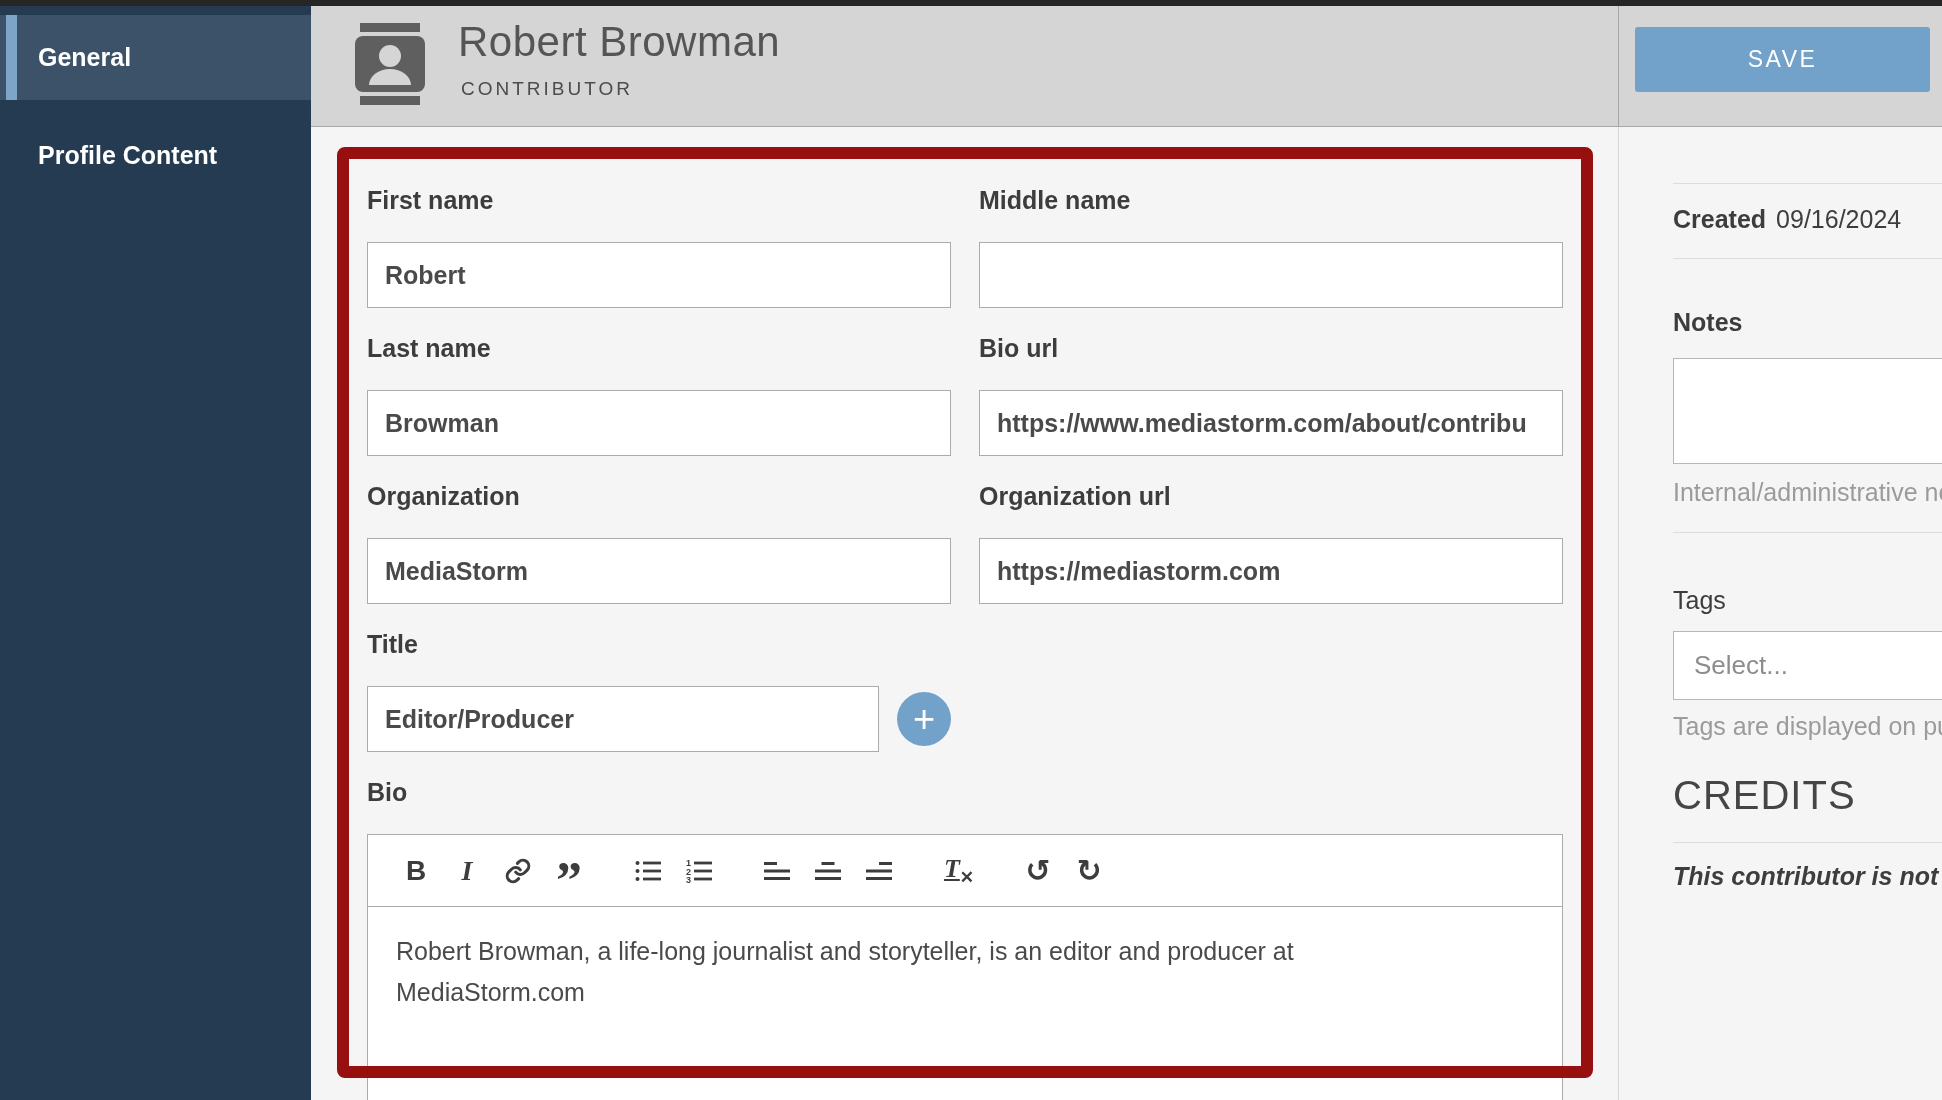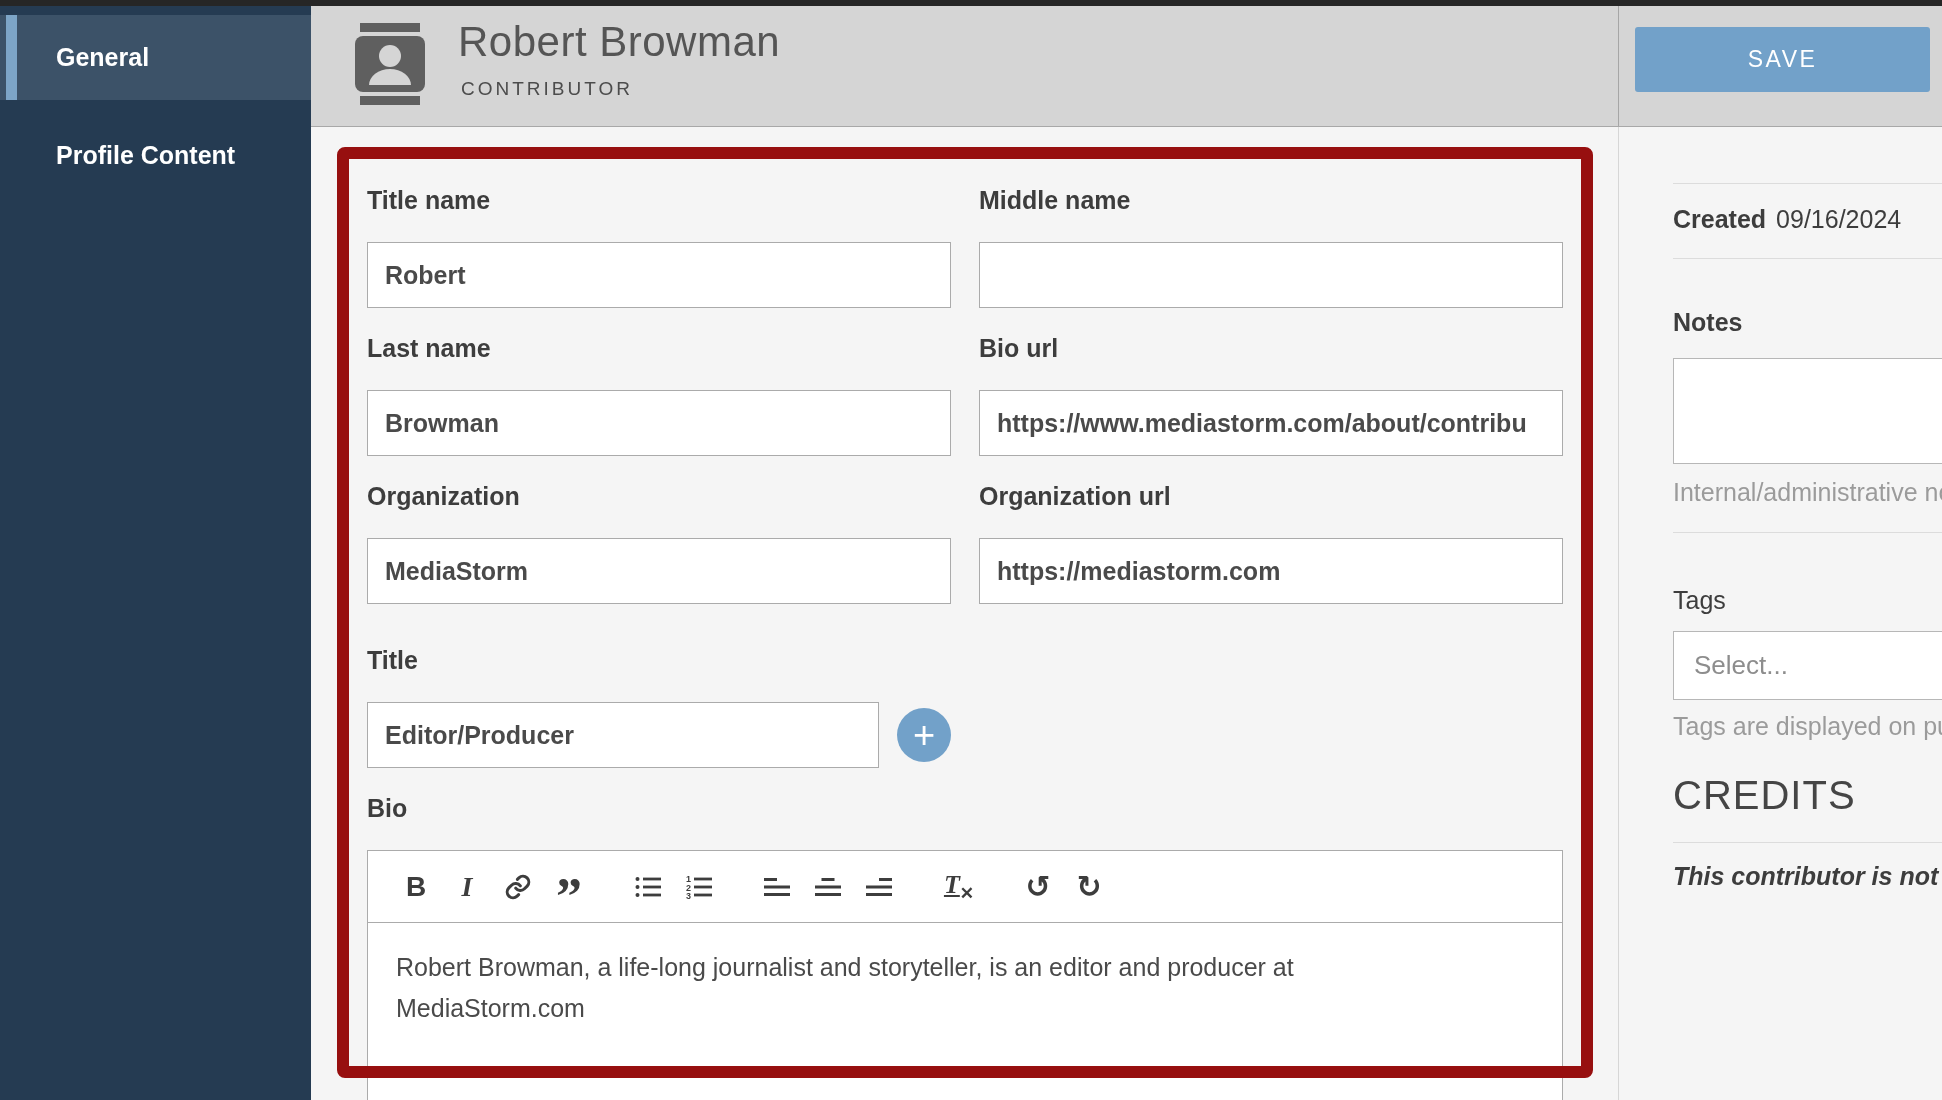--- a/index.html
+++ b/index.html
@@ -9,21 +9,21 @@
     background:#f5f5f5;
     font-family:"Liberation Sans", sans-serif;
     color:#3d3d3d;
   }
   
   #topbar { position:absolute; left:0; top:0; width:100%; height:6px; background:#262626; }
 
   
   #sidebar { position:absolute; left:0; top:6px; bottom:0; width:311px; background:#253b52; }
   .nav-item { position:relative; color:#ffffff; font-size:25px; font-weight:700; cursor:pointer; }
-  .nav-item .nav-label { display:block; padding-left:56px; }
+  .nav-item .nav-label { display:block; padding-left:38px; }
   .nav-item.active { margin-top:9px; height:85px; line-height:85px; background:#3c5268; }
   .nav-item.active .accent { position:absolute; left:6px; top:0; bottom:0; width:11px; background:#7da5c7; }
   .nav-item.plain { margin-top:28px; height:54px; line-height:54px; }
 
   
   #header { position:absolute; left:311px; top:6px; right:0; height:121px;
             background:#d5d5d5; border-bottom:1px solid #a8a8a8; }
   #header .hdr-divider { position:absolute; left:1307px; top:0; bottom:0; width:1px; background:#a6a6a6; }
   #avatar { position:absolute; left:44px; top:17px; width:70px; height:82px; }
   #page-title { position:absolute; left:147px; top:12px; font-size:42px; font-weight:400; color:#555555; letter-spacing:0.5px; }
@@ -39,21 +39,21 @@
   
   #highlight-rect { position:absolute; left:337px; top:147px; width:1256px; height:931px;
                     border:12px solid #970f0f; border-radius:8px; z-index:30; pointer-events:none; }
 
   
   #form { position:absolute; left:367px; top:184px; width:1196px; z-index:10; }
   .grid2 { display:grid; grid-template-columns:584px 584px; column-gap:28px; row-gap:24px; }
   .field-label { display:block; font-size:25px; font-weight:700; color:#3d3d3d; line-height:32px; margin-bottom:26px; }
   .text-input { display:block; width:100%; height:66px; background:#ffffff; border:1px solid #ababab;
                 padding:0 17px; font-size:25px; color:#4a4a4a; font-family:"Liberation Sans", sans-serif;font-weight:bold; }
-  #title-row { margin-top:40px; }
+  #title-row { margin-top:24px; }
   #title-flex { display:flex; align-items:center; }
   #title-input { width:512px; }
   #add-title-btn { width:54px; height:54px; margin-left:18px; border:none; border-radius:50%;
                    background:#72a1c9; color:#ffffff; font-size:38px; font-weight:400; line-height:50px;
                    cursor:pointer; font-family:"Liberation Sans", sans-serif; }
   #bio-block { margin-top:24px; }
   #bio-editor { width:1196px; height:340px; background:#ffffff; border:1px solid #ababab; }
   #bio-toolbar { display:flex; align-items:center; height:72px; border-bottom:1px solid #ababab; padding:0 30px; }
   .tb-btn { width:36px; height:40px; margin-right:15px; border:none; background:transparent; cursor:pointer;
             display:flex; align-items:center; justify-content:center; color:#3d3d3d;
@@ -120,21 +120,21 @@
   <div id="page-subtitle">CONTRIBUTOR</div>
   <div class="hdr-divider"></div>
   <button id="save-btn">SAVE</button>
 </header>
 
 <div id="vdivider"></div>
 
 <main id="form">
   <div class="grid2">
     <div class="field">
-      <label class="field-label">Title name</label>
+      <label class="field-label">First name</label>
       <input class="text-input" type="text" value="Robert" style="">
     </div>
     <div class="field">
       <label class="field-label">Middle name</label>
       <input class="text-input" type="text" value="" style="">
     </div>
     <div class="field">
       <label class="field-label">Last name</label>
       <input class="text-input" type="text" value="Browman" style="">
     </div>

